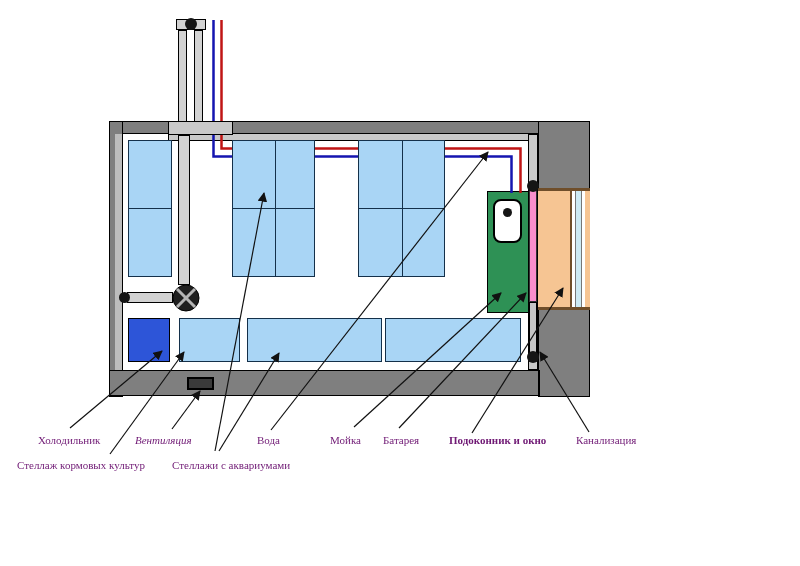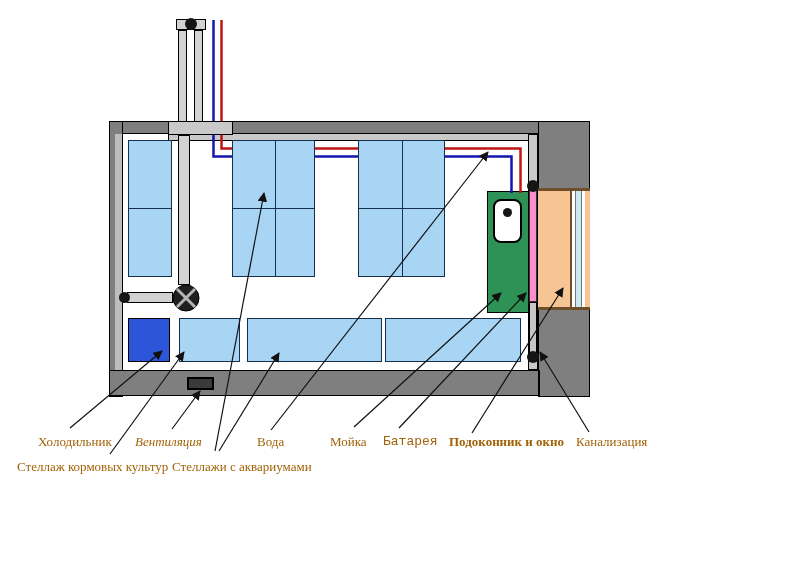--- a/index.html
+++ b/index.html
@@ -6,21 +6,21 @@
   #canvas{position:relative;width:800px;height:566px;background:#fff;overflow:hidden;
           font-family:"Liberation Serif", serif;}
   .abs{position:absolute;}
   .wall{position:absolute;background:#7f7f7f;border:1px solid #000;box-sizing:border-box;}
   .band{position:absolute;background:#c9c9c9;border:1px solid #000;box-sizing:border-box;}
   .duct{position:absolute;background:#d2d2d2;border:1px solid #000;box-sizing:border-box;}
   .rack{position:absolute;background:#a9d5f5;border:1px solid #14304a;box-sizing:border-box;}
   .vdiv{position:absolute;top:0;bottom:0;border-left:1px solid #14304a;}
   .hdiv{position:absolute;left:0;right:0;border-top:1px solid #14304a;}
   .dot{position:absolute;background:#151515;border-radius:50%;}
-  .lbl{position:absolute;font-size:13px;color:#a16207;white-space:nowrap;}
+  .lbl{position:absolute;font-size:11px;color:#701a75;white-space:nowrap;}
   svg.layer{position:absolute;left:0;top:0;pointer-events:none;}
 </style>
 </head>
 <body>
 
 <div id="canvas">
 
   <div class="wall" style="left:109px;top:121px;width:481px;height:13px;"></div>
   <div class="wall" style="left:109px;top:121px;width:14px;height:276px;"></div>
   <div class="wall" style="left:109px;top:370px;width:481px;height:26px;"></div>
@@ -96,19 +96,19 @@
     <line x1="354" y1="427" x2="501" y2="293" stroke="#111" stroke-width="1.2" marker-end="url(#ah)"></line>
     <line x1="399" y1="428" x2="526" y2="293" stroke="#111" stroke-width="1.2" marker-end="url(#ah)"></line>
     <line x1="472" y1="433" x2="563" y2="288" stroke="#111" stroke-width="1.2" marker-end="url(#ah)"></line>
     <line x1="589" y1="432" x2="540" y2="352" stroke="#111" stroke-width="1.2" marker-end="url(#ah)"></line>
   </svg>
 
   <span class="lbl" style="left:38px;top:434px;">Холодильник</span>
   <span class="lbl" style="left:135px;top:434px;font-style:italic;">Вентиляция</span>
   <span class="lbl" style="left:257px;top:434px;">Вода</span>
   <span class="lbl" style="left:330px;top:434px;">Мойка</span>
-  <span class="lbl" style="left:383px;top:434px;font-family:Liberation Mono, monospace;">Батарея</span>
+  <span class="lbl" style="left:383px;top:434px;">Батарея</span>
   <span class="lbl" style="left:449px;top:434px;font-weight:bold;">Подоконник и окно</span>
   <span class="lbl" style="left:576px;top:434px;">Канализация</span>
   <span class="lbl" style="left:172px;top:459px;">Стеллажи с аквариумами</span>
   <span class="lbl" style="left:17px;top:459px;">Стеллаж кормовых культур</span>
 
 </div>
 
 </body></html>

